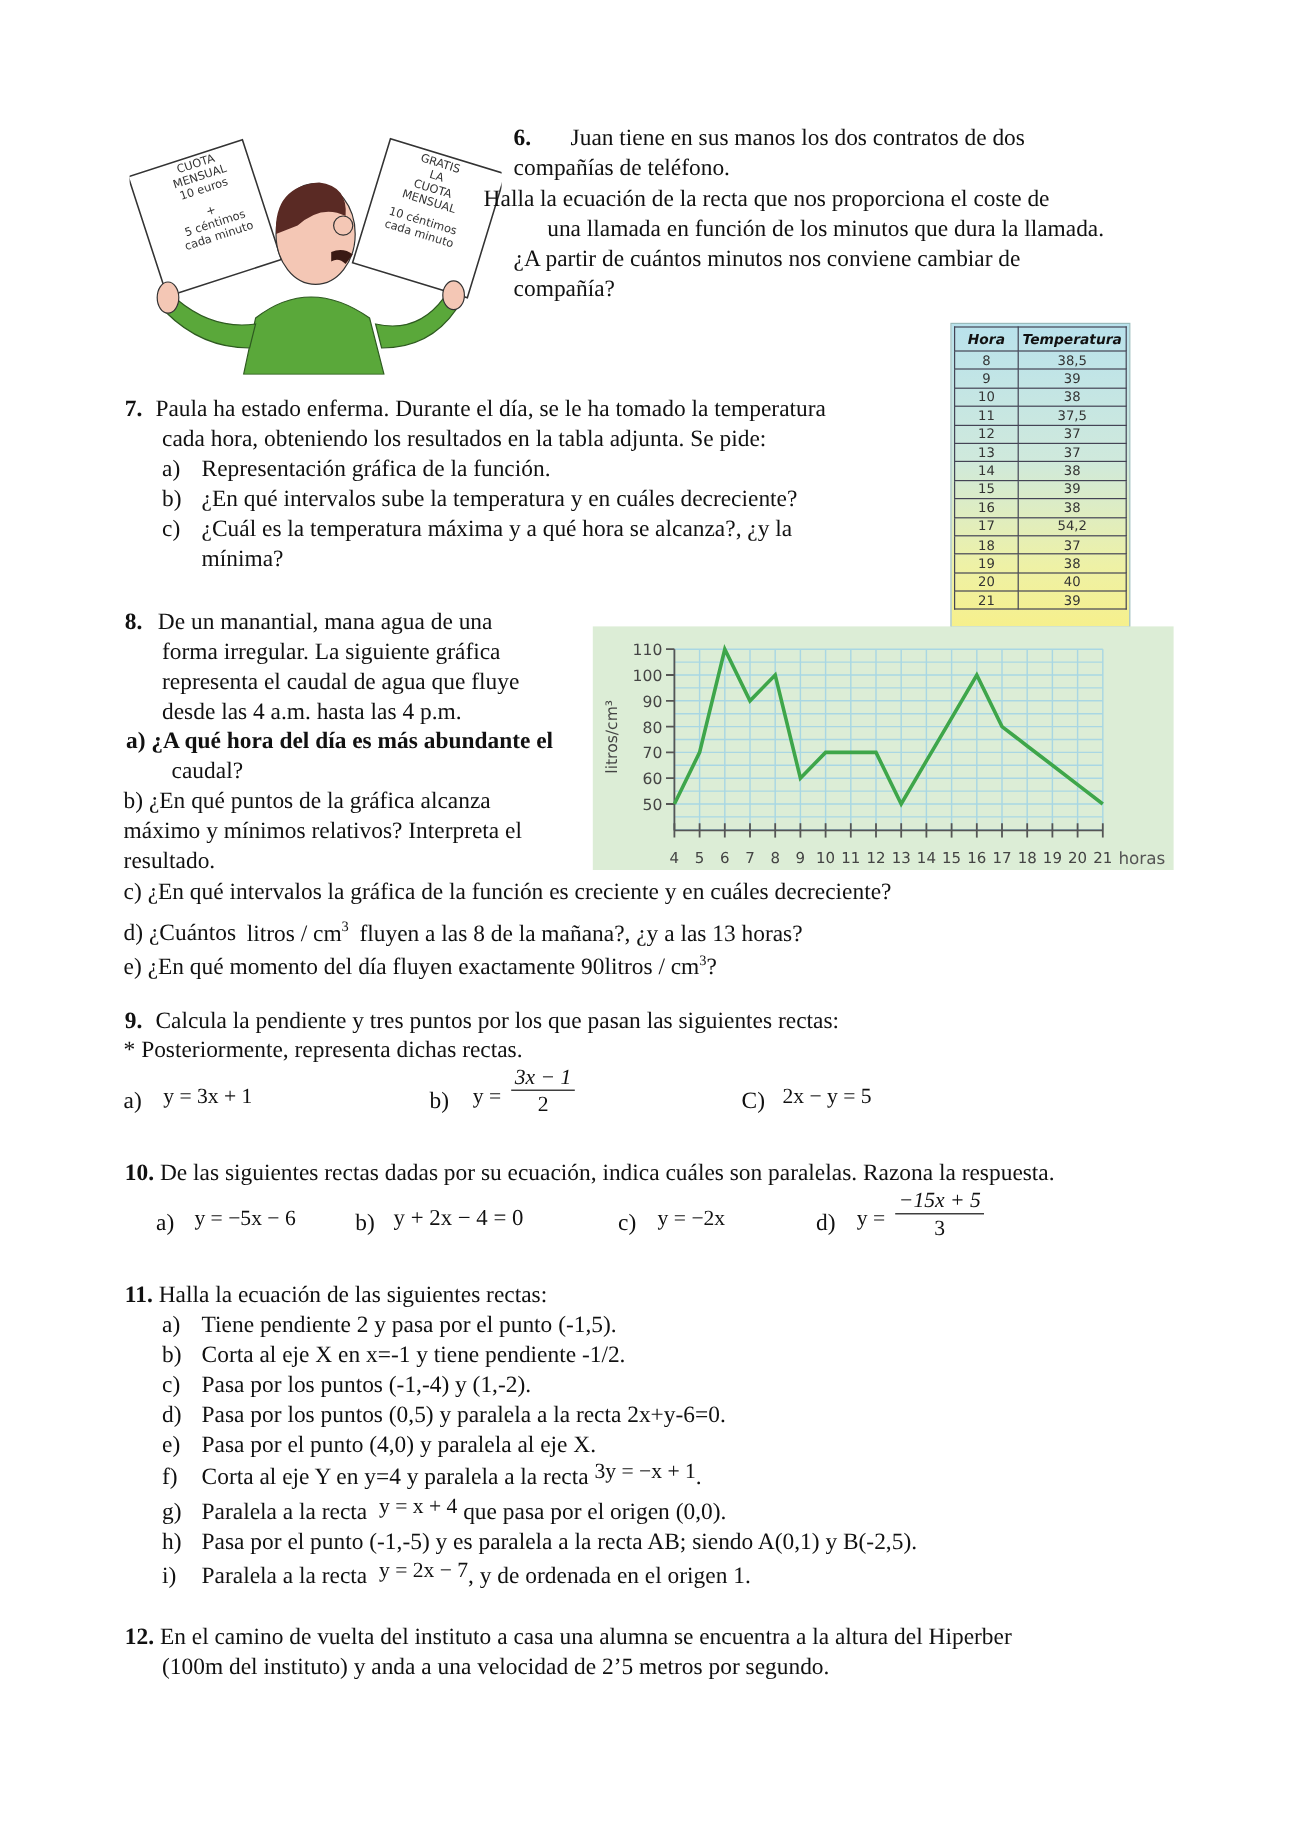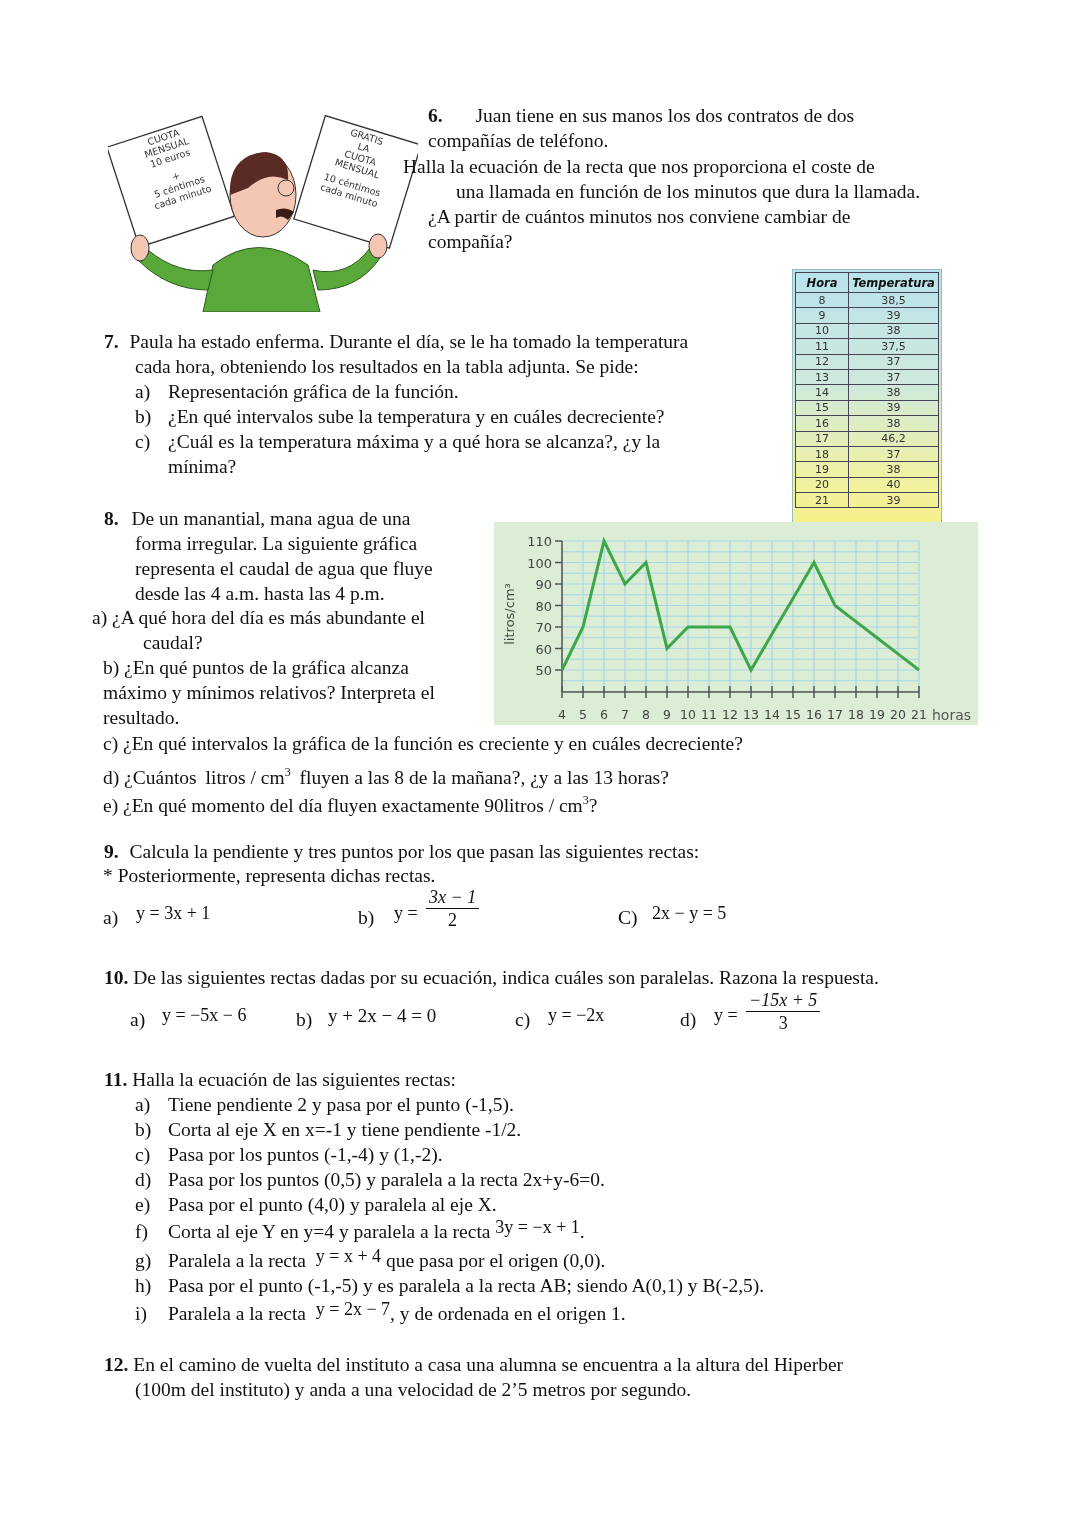--- a/index.html
+++ b/index.html
@@ -146,21 +146,21 @@
         <tr>
           <td>15</td>
           <td>39</td>
         </tr>
         <tr>
           <td>16</td>
           <td>38</td>
         </tr>
         <tr>
           <td>17</td>
-          <td>46,2</td>
+          <td>54,2</td>
         </tr>
         <tr>
           <td>18</td>
           <td>37</td>
         </tr>
         <tr>
           <td>19</td>
           <td>38</td>
         </tr>
         <tr>
@@ -176,21 +176,21 @@
 </div>
 
 <div>
   <div class="line" style="left:104px;top:506px;">
     <span class="num">8.</span>
     <span style="margin-left:8px">De un manantial, mana agua de una</span>
   </div>
   <div class="line" style="left:135px;top:531px;">forma irregular. La siguiente gráfica</div>
   <div class="line" style="left:135px;top:556px;">representa el caudal de agua que fluye</div>
   <div class="line" style="left:135px;top:581px;">desde las 4 a.m. hasta las 4 p.m.</div>
-  <div class="line" style="left:92px;top:605px;">a) ¿A qué hora del día es más abundante el</div>
+  <div class="line" style="left:105px;top:605px;font-weight:bold;">a) ¿A qué hora del día es más abundante el</div>
   <div class="line" style="left:103px;top:630px;margin-left:40px;">caudal?</div>
   <div class="line" style="left:103px;top:655px;">b) ¿En qué puntos de la gráfica alcanza</div>
   <div class="line" style="left:103px;top:680px;">máximo y mínimos relativos? Interpreta el</div>
   <div class="line" style="left:103px;top:705px;">resultado.</div>
   <div class="line" style="left:103px;top:731px;">c) ¿En qué intervalos la gráfica de la función es creciente y en cuáles decreciente?</div>
   <div class="line" style="left:103px;top:760px;">
     <span>d) ¿Cuántos</span>
     <span class="math" style="margin-left:4px">litros / cm</span><sup style="font-size:12px">3</sup>
     <span style="margin-left:4px">fluyen a las 8 de la mañana?, ¿y a las 13 horas?</span>
   </div>

